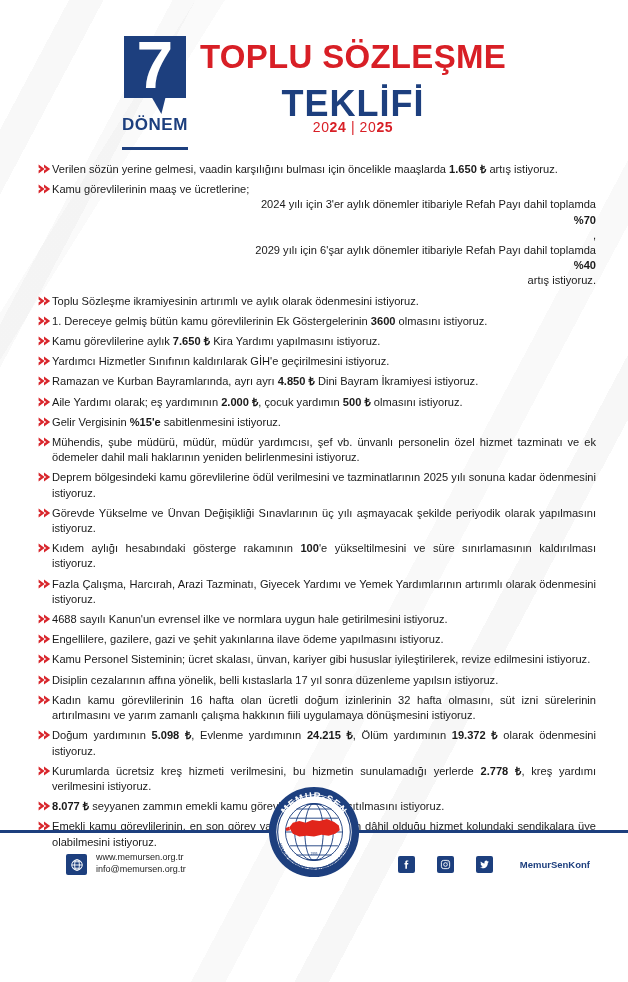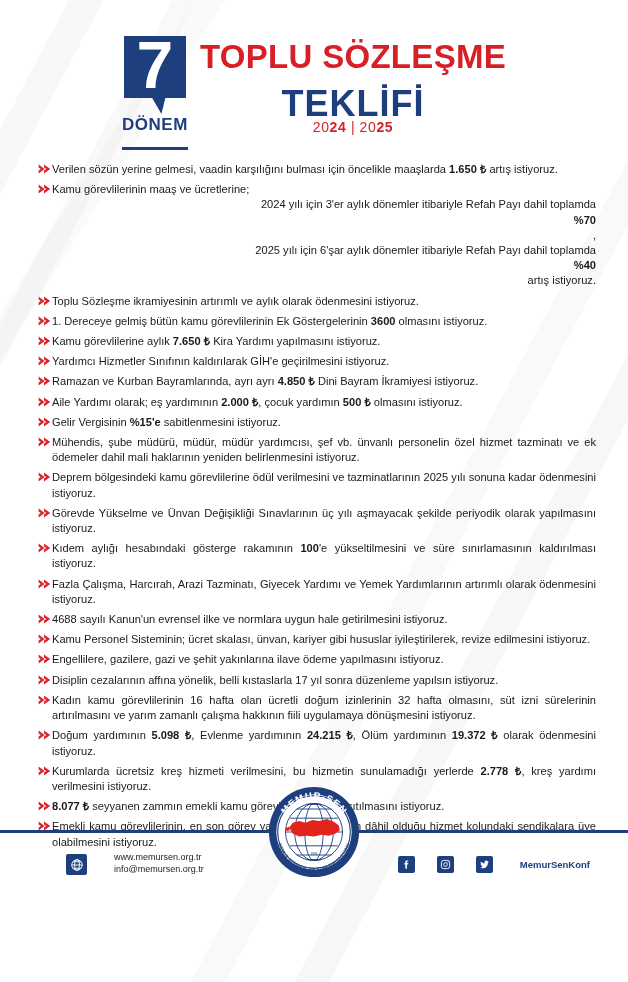--- a/index.html
+++ b/index.html
@@ -108,21 +108,21 @@
   }
   .memursen-logo{
     position:absolute; left:50%; top:786px; transform:translateX(-50%);
     width:92px; height:92px; z-index:4;
   }
   .footer{
     position:absolute; left:0; right:0; top:852px; height:56px;
     display:flex; align-items:flex-start; z-index:3;
   }
   .footer-left{
-    display:flex; align-items:flex-start; gap:27px; margin-left:66px;
+    display:flex; align-items:flex-start; gap:9px; margin-left:66px;
   }
   .globe-box{
     width:21px;height:21px;background:#1d3f7e;border-radius:2px;
     display:flex;align-items:center;justify-content:center;margin-top:2px;
   }
   .footer-web{ font-size:9px; line-height:11.5px; color:#1d1d1d; }
   .footer-web span{ display:block; }
   .footer-right{
     margin-left:auto; margin-right:38px;
     display:flex; align-items:center; gap:22px; margin-top:4px;
@@ -170,21 +170,21 @@
       </div>
       <div class="item">
         <div class="bullet">
           <svg width="13" height="10" viewBox="0 0 13 10">
             <path d="M0.6,0.4 L6.6,5 L0.6,9.6 L0.6,6.6 L2.8,5 L0.6,3.4 Z" fill="#d8262c"></path>
             <path d="M6.0,0.4 L12.2,5 L6.0,9.6 L6.0,6.6 L8.3,5 L6.0,3.4 Z" fill="#d8262c"></path>
           </svg>
         </div>
         <div class="item-text left"><span>Kamu görevlilerinin maaş ve ücretlerine;</span><span class="sub-lines">
             <span><span>2024 yılı için 3'er aylık dönemler itibariyle Refah Payı dahil toplamda </span><b>%70</b><span>,</span></span>
-            <span><span>2025 yılı için 6'şar aylık dönemler itibariyle Refah Payı dahil toplamda </span><b>%40</b><span> artış istiyoruz.</span></span>
+            <span><span>2029 yılı için 6'şar aylık dönemler itibariyle Refah Payı dahil toplamda </span><b>%40</b><span> artış istiyoruz.</span></span>
           </span></div>
       </div>
       <div class="item">
         <div class="bullet">
           <svg width="13" height="10" viewBox="0 0 13 10">
             <path d="M0.6,0.4 L6.6,5 L0.6,9.6 L0.6,6.6 L2.8,5 L0.6,3.4 Z" fill="#d8262c"></path>
             <path d="M6.0,0.4 L12.2,5 L6.0,9.6 L6.0,6.6 L8.3,5 L6.0,3.4 Z" fill="#d8262c"></path>
           </svg>
         </div>
         <div class="item-text left"><span>Toplu Sözleşme ikramiyesinin artırımlı ve aylık olarak ödenmesini istiyoruz.</span></div>
@@ -297,30 +297,30 @@
         </div>
         <div class="item-text left"><span>4688 sayılı Kanun'un evrensel ilke ve normlara uygun hale getirilmesini istiyoruz.</span></div>
       </div>
       <div class="item">
         <div class="bullet">
           <svg width="13" height="10" viewBox="0 0 13 10">
             <path d="M0.6,0.4 L6.6,5 L0.6,9.6 L0.6,6.6 L2.8,5 L0.6,3.4 Z" fill="#d8262c"></path>
             <path d="M6.0,0.4 L12.2,5 L6.0,9.6 L6.0,6.6 L8.3,5 L6.0,3.4 Z" fill="#d8262c"></path>
           </svg>
         </div>
+        <div class="item-text left"><span>Engellilere, gazilere, gazi ve şehit yakınlarına ilave ödeme yapılmasını istiyoruz.</span></div>
+      </div>
+      <div class="item">
+        <div class="bullet">
+          <svg width="13" height="10" viewBox="0 0 13 10">
+            <path d="M0.6,0.4 L6.6,5 L0.6,9.6 L0.6,6.6 L2.8,5 L0.6,3.4 Z" fill="#d8262c"></path>
+            <path d="M6.0,0.4 L12.2,5 L6.0,9.6 L6.0,6.6 L8.3,5 L6.0,3.4 Z" fill="#d8262c"></path>
+          </svg>
+        </div>
         <div class="item-text"><span> Kamu Personel Sisteminin; ücret skalası, ünvan, kariyer gibi hususlar iyileştirilerek, revize edilmesini istiyoruz.</span></div>
-      </div>
-      <div class="item">
-        <div class="bullet">
-          <svg width="13" height="10" viewBox="0 0 13 10">
-            <path d="M0.6,0.4 L6.6,5 L0.6,9.6 L0.6,6.6 L2.8,5 L0.6,3.4 Z" fill="#d8262c"></path>
-            <path d="M6.0,0.4 L12.2,5 L6.0,9.6 L6.0,6.6 L8.3,5 L6.0,3.4 Z" fill="#d8262c"></path>
-          </svg>
-        </div>
-        <div class="item-text left"><span>Engellilere, gazilere, gazi ve şehit yakınlarına ilave ödeme yapılmasını istiyoruz.</span></div>
       </div>
       <div class="item">
         <div class="bullet">
           <svg width="13" height="10" viewBox="0 0 13 10">
             <path d="M0.6,0.4 L6.6,5 L0.6,9.6 L0.6,6.6 L2.8,5 L0.6,3.4 Z" fill="#d8262c"></path>
             <path d="M6.0,0.4 L12.2,5 L6.0,9.6 L6.0,6.6 L8.3,5 L6.0,3.4 Z" fill="#d8262c"></path>
           </svg>
         </div>
         <div class="item-text left"><span>Disiplin cezalarının affına yönelik, belli kıstaslarla 17 yıl sonra düzenleme yapılsın istiyoruz.</span></div>
       </div>

